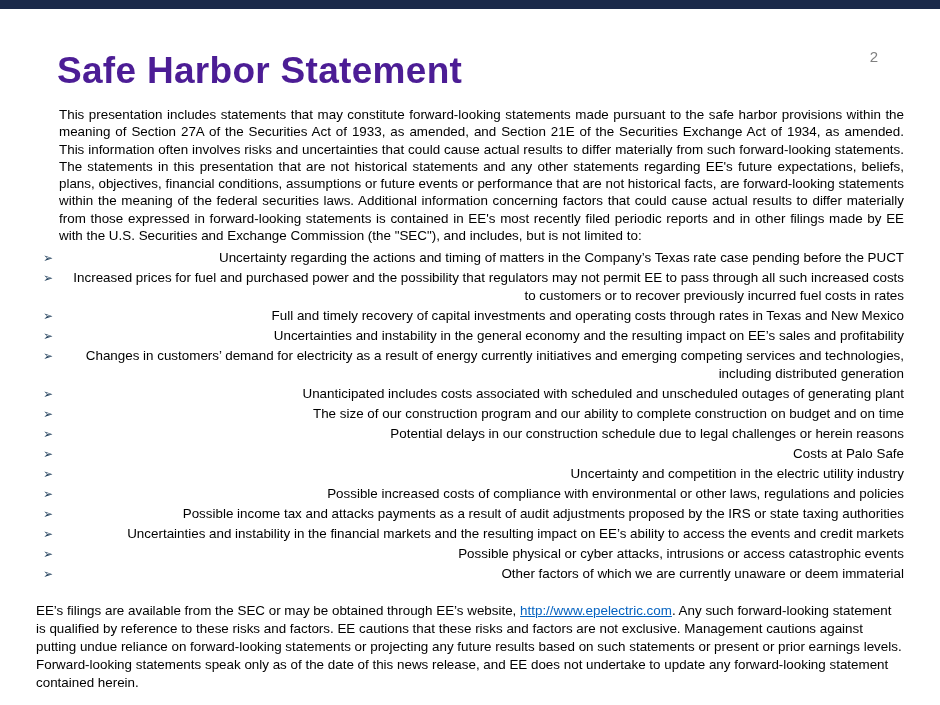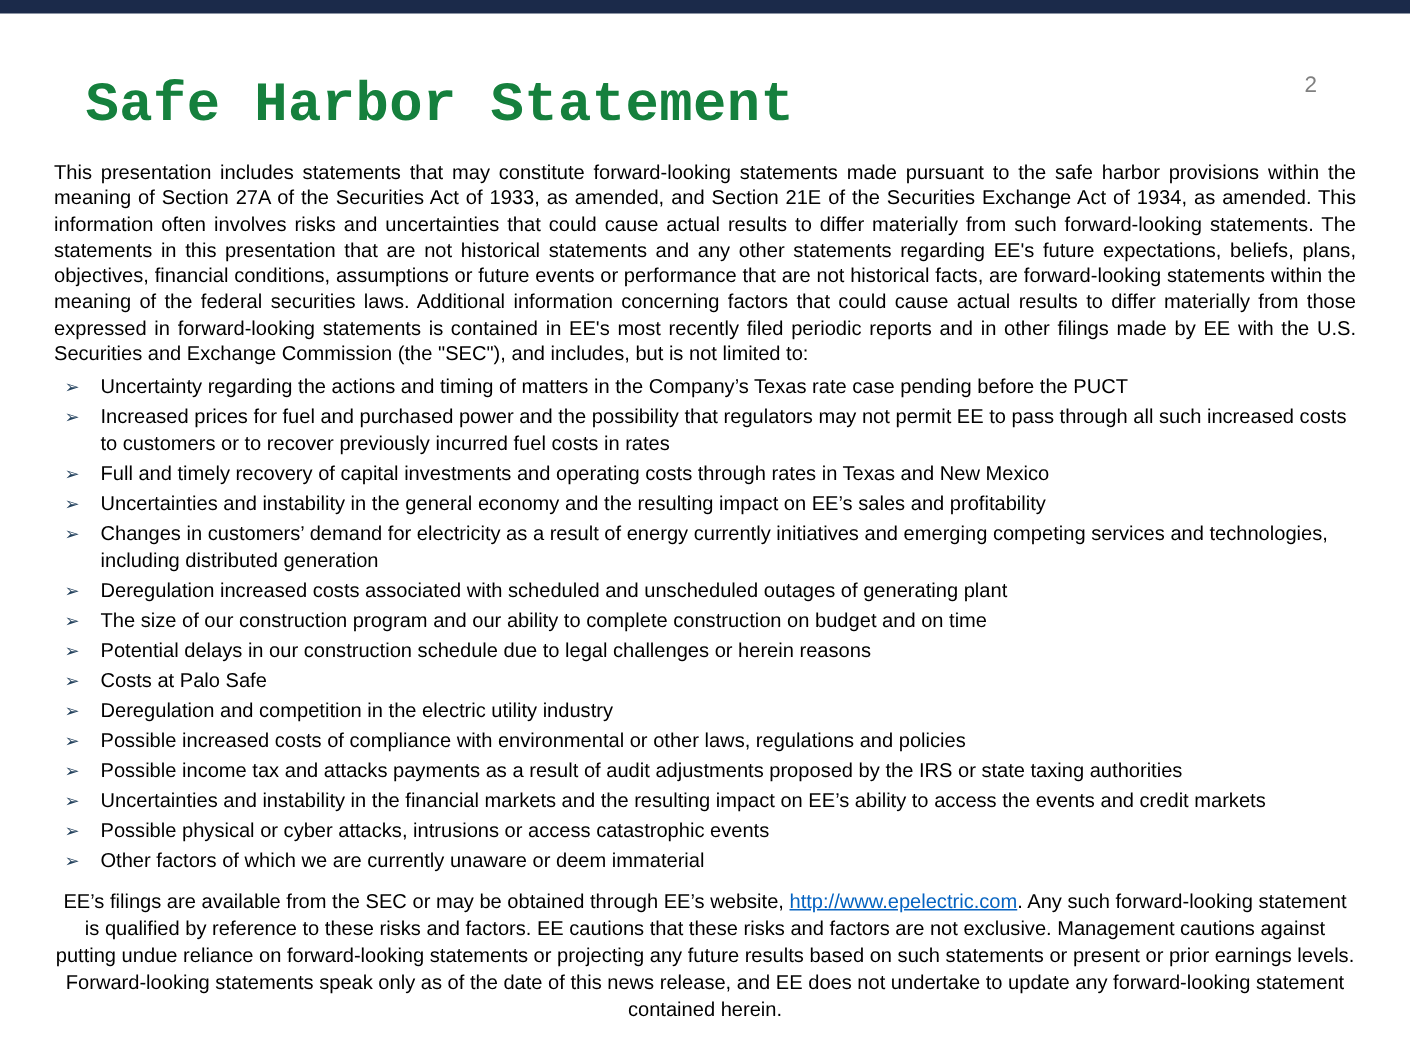--- a/index.html
+++ b/index.html
@@ -25,58 +25,60 @@
     right: 62px;
     font-size: 15px;
     color: #808080;
   }
   .title {
     position: absolute;
     top: 50px;
     left: 57px;
     font-size: 37px;
     font-weight: 700;
-    color: #15803d;
+    color: #4c1d95;
     letter-spacing: 0.3px;
-    font-family: Liberation Mono, monospace;
+    font-family: Liberation Sans, sans-serif;
   }
   .content {
     position: absolute;
     top: 106px;
     left: 36px;
     width: 868px;
     font-size: 13.4px;
     line-height: 17.3px;
   }
   .intro {
     text-align: justify;
+    margin-left: 23px;
   }
   .bullets {
     margin-top: 5px;
   }
   .bullet {
     display: flex;
     line-height: 18px;
     margin-bottom: 2px;
   }
   .bullet-marker {
     flex: 0 0 24px;
     width: 24px;
     margin-left: 7px;
     color: #24425e;
     font-size: 12px;
     line-height: 18px;
   }
   .bullet-text {
     flex: 1;
+    text-align: right;
   }
   .closing {
-    margin-top: 9px;
+    margin-top: 19px;
     line-height: 18px;
-    text-align: center;
+    text-align: left;
   }
   a.link {
     color: #0563c1;
     text-decoration: underline;
     cursor: pointer;
   }
 </style>
 </head>
 <body>
 
@@ -112,41 +114,41 @@
         <span class="bullet-text">Uncertainties and instability in the general economy and the resulting impact on EE’s sales and profitability</span>
       </div>
 
       <div class="bullet">
         <span class="bullet-marker">➢</span>
         <span class="bullet-text">Changes in customers’ demand for electricity as a result of energy currently initiatives and emerging competing services and technologies, including distributed generation</span>
       </div>
 
       <div class="bullet">
         <span class="bullet-marker">➢</span>
-        <span class="bullet-text">Deregulation increased costs associated with scheduled and unscheduled outages of generating plant</span>
+        <span class="bullet-text">Unanticipated includes costs associated with scheduled and unscheduled outages of generating plant</span>
       </div>
 
       <div class="bullet">
         <span class="bullet-marker">➢</span>
         <span class="bullet-text">The size of our construction program and our ability to complete construction on budget  and on time</span>
       </div>
 
       <div class="bullet">
         <span class="bullet-marker">➢</span>
         <span class="bullet-text">Potential delays in our construction schedule due to legal challenges or herein reasons</span>
       </div>
 
       <div class="bullet">
         <span class="bullet-marker">➢</span>
         <span class="bullet-text">Costs at Palo Safe</span>
       </div>
 
       <div class="bullet">
         <span class="bullet-marker">➢</span>
-        <span class="bullet-text">Deregulation and competition in the electric utility industry</span>
+        <span class="bullet-text">Uncertainty and competition in the electric utility industry</span>
       </div>
 
       <div class="bullet">
         <span class="bullet-marker">➢</span>
         <span class="bullet-text">Possible increased costs of compliance with environmental or other laws, regulations and policies</span>
       </div>
 
       <div class="bullet">
         <span class="bullet-marker">➢</span>
         <span class="bullet-text">Possible income tax and attacks payments as a result of audit adjustments proposed by the IRS or state taxing authorities</span>

